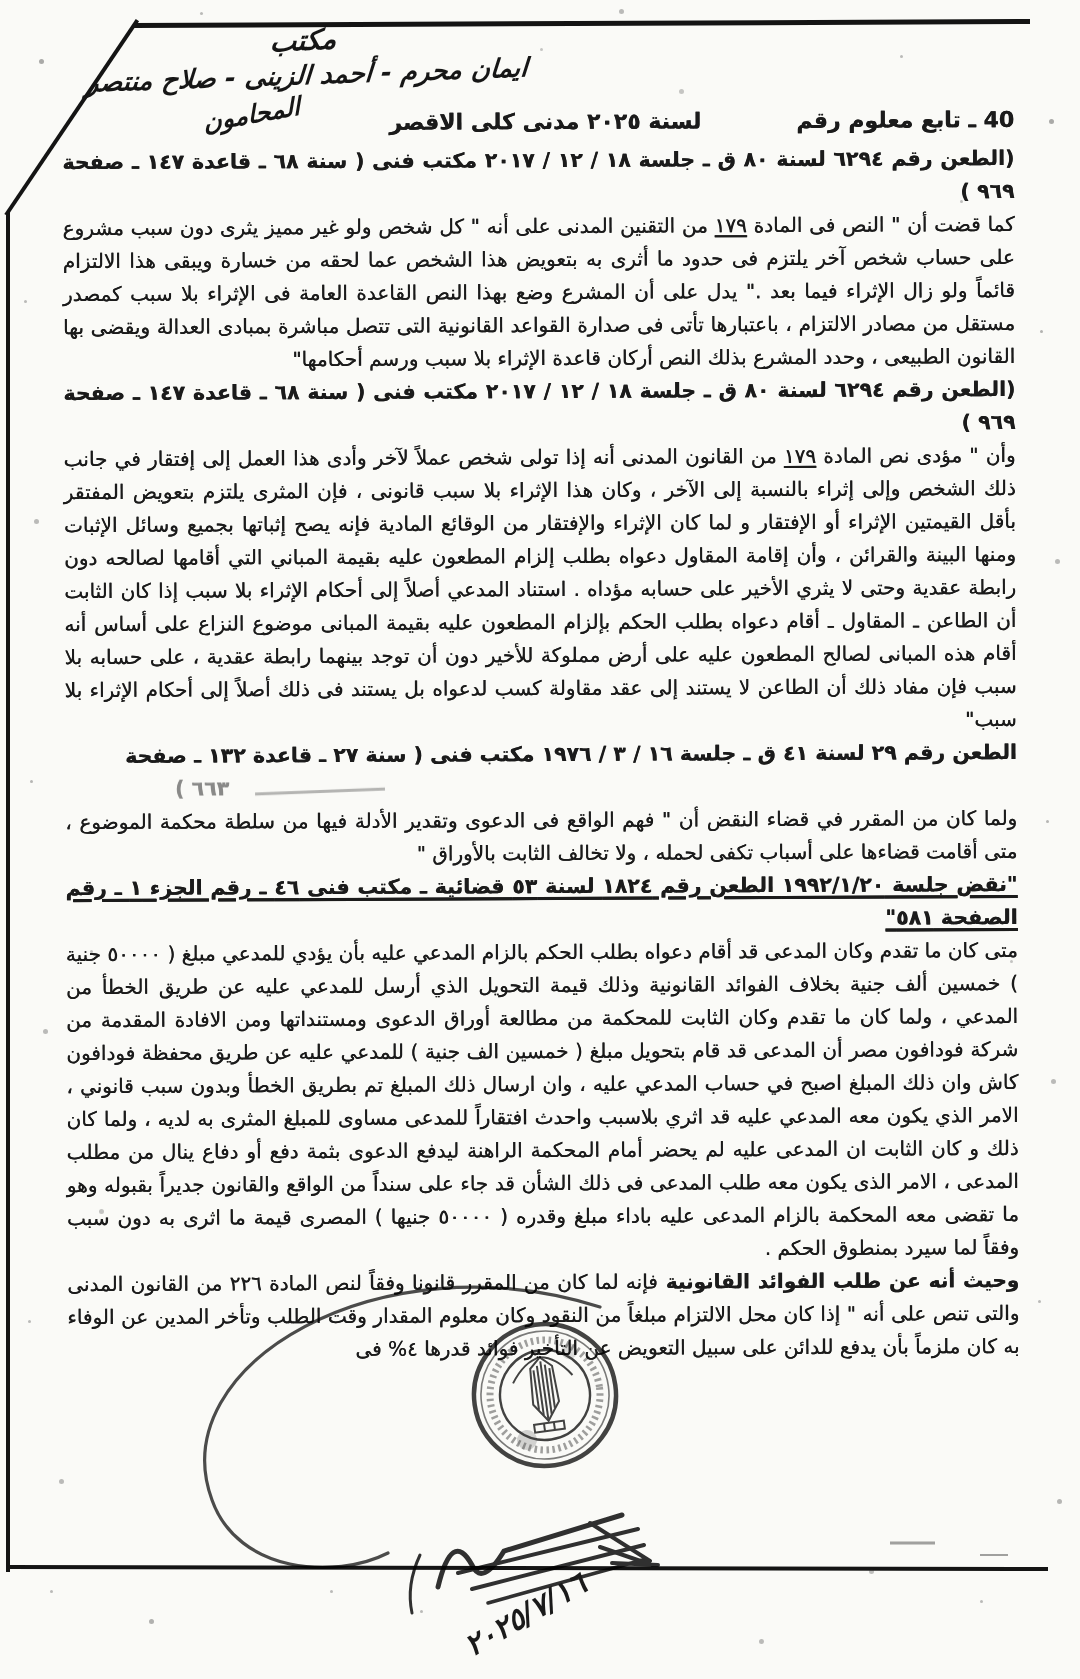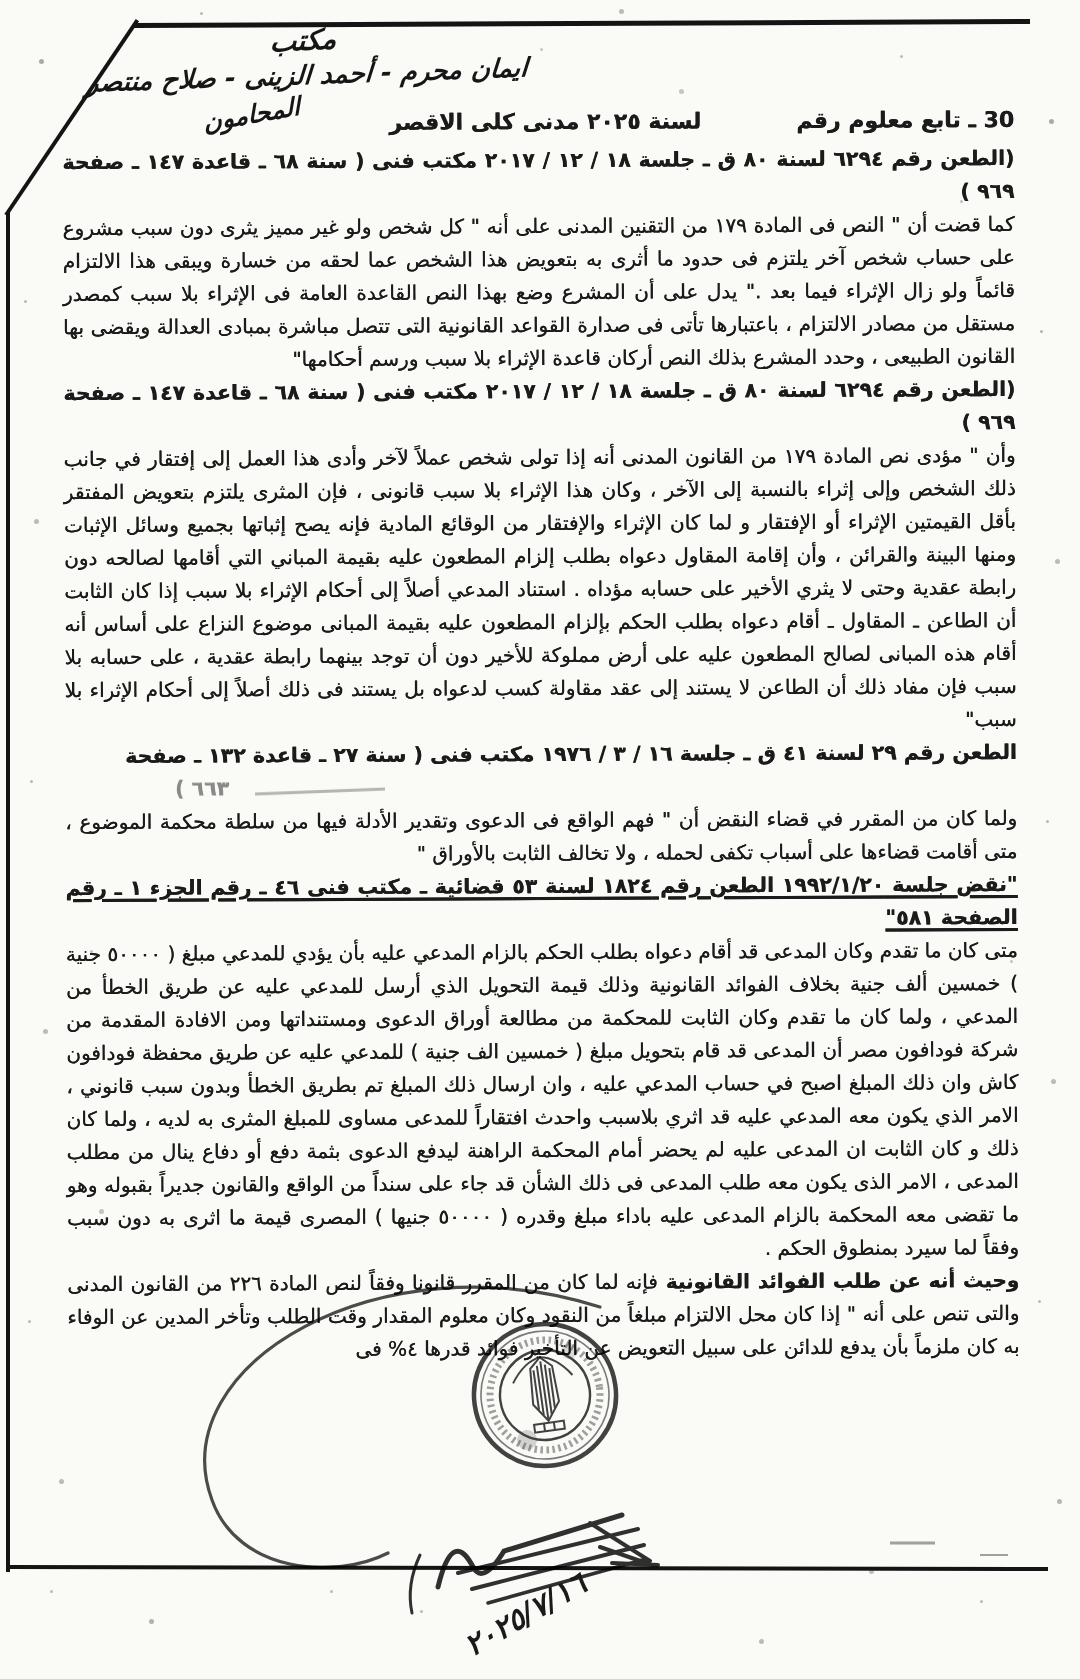--- a/index.html
+++ b/index.html
@@ -42,21 +42,21 @@
     transform:rotate(-0.25deg);transform-origin:top right;
     text-shadow:0.35px 0 0 currentColor;
   }
   .content p{margin:0;}
   .header-line{font-weight:bold;font-size:22px;line-height:44px;text-align:right;padding-left:60px;}
   .hgap{display:inline-block;width:95px;}
   .cite{font-weight:bold;font-size:20.5px;}
   .cite.underline{text-decoration:underline;text-decoration-thickness:2.5px;text-underline-offset:4px;}
   .faint{opacity:.5;filter:blur(.5px);text-align:left;padding-left:110px;position:relative;}
   .faint::after{content:"";position:absolute;left:190px;top:55%;width:130px;height:3px;background:#333;opacity:.7;transform:rotate(-2deg);}
-  .u{text-underline-offset:3px;}
+  .u{text-decoration:underline;text-underline-offset:3px;}
   .bold{font-weight:bold;}
   
   .stampsig{position:absolute;left:120px;top:1255px;mix-blend-mode:multiply;}
 </style>
 </head>
 <body>
 
 <div class="page">
 
   <div class="border-top"></div>
@@ -64,21 +64,21 @@
   <div class="border-left"></div>
   <div class="border-bottom"></div>
   <div class="speckles"></div>
 
   <div class="hw hw-office">مكتب</div>
   <div class="hw hw-names">ايمان محرم - أحمد الزينى - صلاح منتصر</div>
   <div class="hw hw-title">المحامون</div>
 
   <div class="content">
     <div class="header-line">
-      <span>30 ـ</span>
+      <span>40 ـ</span>
       <span>تابع معلوم رقم</span><span class="hgap"></span><span>لسنة ٢٠٢٥ مدنى كلى الاقصر</span>
     </div>
 
     <p class="cite">(الطعن رقم ٦٢٩٤ لسنة ٨٠ ق ـ جلسة ١٨ / ١٢ / ٢٠١٧ مكتب فنى ( سنة ٦٨ ـ قاعدة ١٤٧ ـ صفحة ٩٦٩ )</p>
 
     <p class="body-par"><span>كما قضت أن " النص فى المادة </span><span class="u">١٧٩</span><span> من التقنين المدنى على أنه " كل شخص ولو غير مميز يثرى دون سبب مشروع على حساب شخص آخر يلتزم فى حدود ما أثرى به بتعويض هذا الشخص عما لحقه من خسارة ويبقى هذا الالتزام قائماً ولو زال الإثراء فيما بعد ." يدل على أن المشرع وضع بهذا النص القاعدة العامة فى الإثراء بلا سبب كمصدر مستقل من مصادر الالتزام ، باعتبارها تأتى فى صدارة القواعد القانونية التى تتصل مباشرة بمبادى العدالة ويقضى بها القانون الطبيعى ، وحدد المشرع بذلك النص أركان قاعدة الإثراء بلا سبب ورسم أحكامها"</span></p>
 
     <p class="cite">(الطعن رقم ٦٢٩٤ لسنة ٨٠ ق ـ جلسة ١٨ / ١٢ / ٢٠١٧ مكتب فنى ( سنة ٦٨ ـ قاعدة ١٤٧ ـ صفحة ٩٦٩ )</p>
 
     <p class="body-par"><span>وأن " مؤدى نص المادة </span><span class="u">١٧٩</span><span> من القانون المدنى أنه إذا تولى شخص عملاً لآخر وأدى هذا العمل إلى إفتقار في جانب ذلك الشخص وإلى إثراء بالنسبة إلى الآخر ، وكان هذا الإثراء بلا سبب قانونى ، فإن المثرى يلتزم بتعويض المفتقر بأقل القيمتين الإثراء أو الإفتقار و لما كان الإثراء والإفتقار من الوقائع المادية فإنه يصح إثباتها بجميع وسائل الإثبات ومنها البينة والقرائن ، وأن إقامة المقاول دعواه بطلب إلزام المطعون عليه بقيمة المباني التي أقامها لصالحه دون رابطة عقدية وحتى لا يثري الأخير على حسابه مؤداه . استناد المدعي أصلاً إلى أحكام الإثراء بلا سبب إذا كان الثابت أن الطاعن ـ المقاول ـ أقام دعواه بطلب الحكم بإلزام المطعون عليه بقيمة المبانى موضوع النزاع على أساس أنه أقام هذه المبانى لصالح المطعون عليه على أرض مملوكة للأخير دون أن توجد بينهما رابطة عقدية ، على حسابه بلا سبب فإن مفاد ذلك أن الطاعن لا يستند إلى عقد مقاولة كسب لدعواه بل يستند فى ذلك أصلاً إلى أحكام الإثراء بلا سبب"</span></p>

